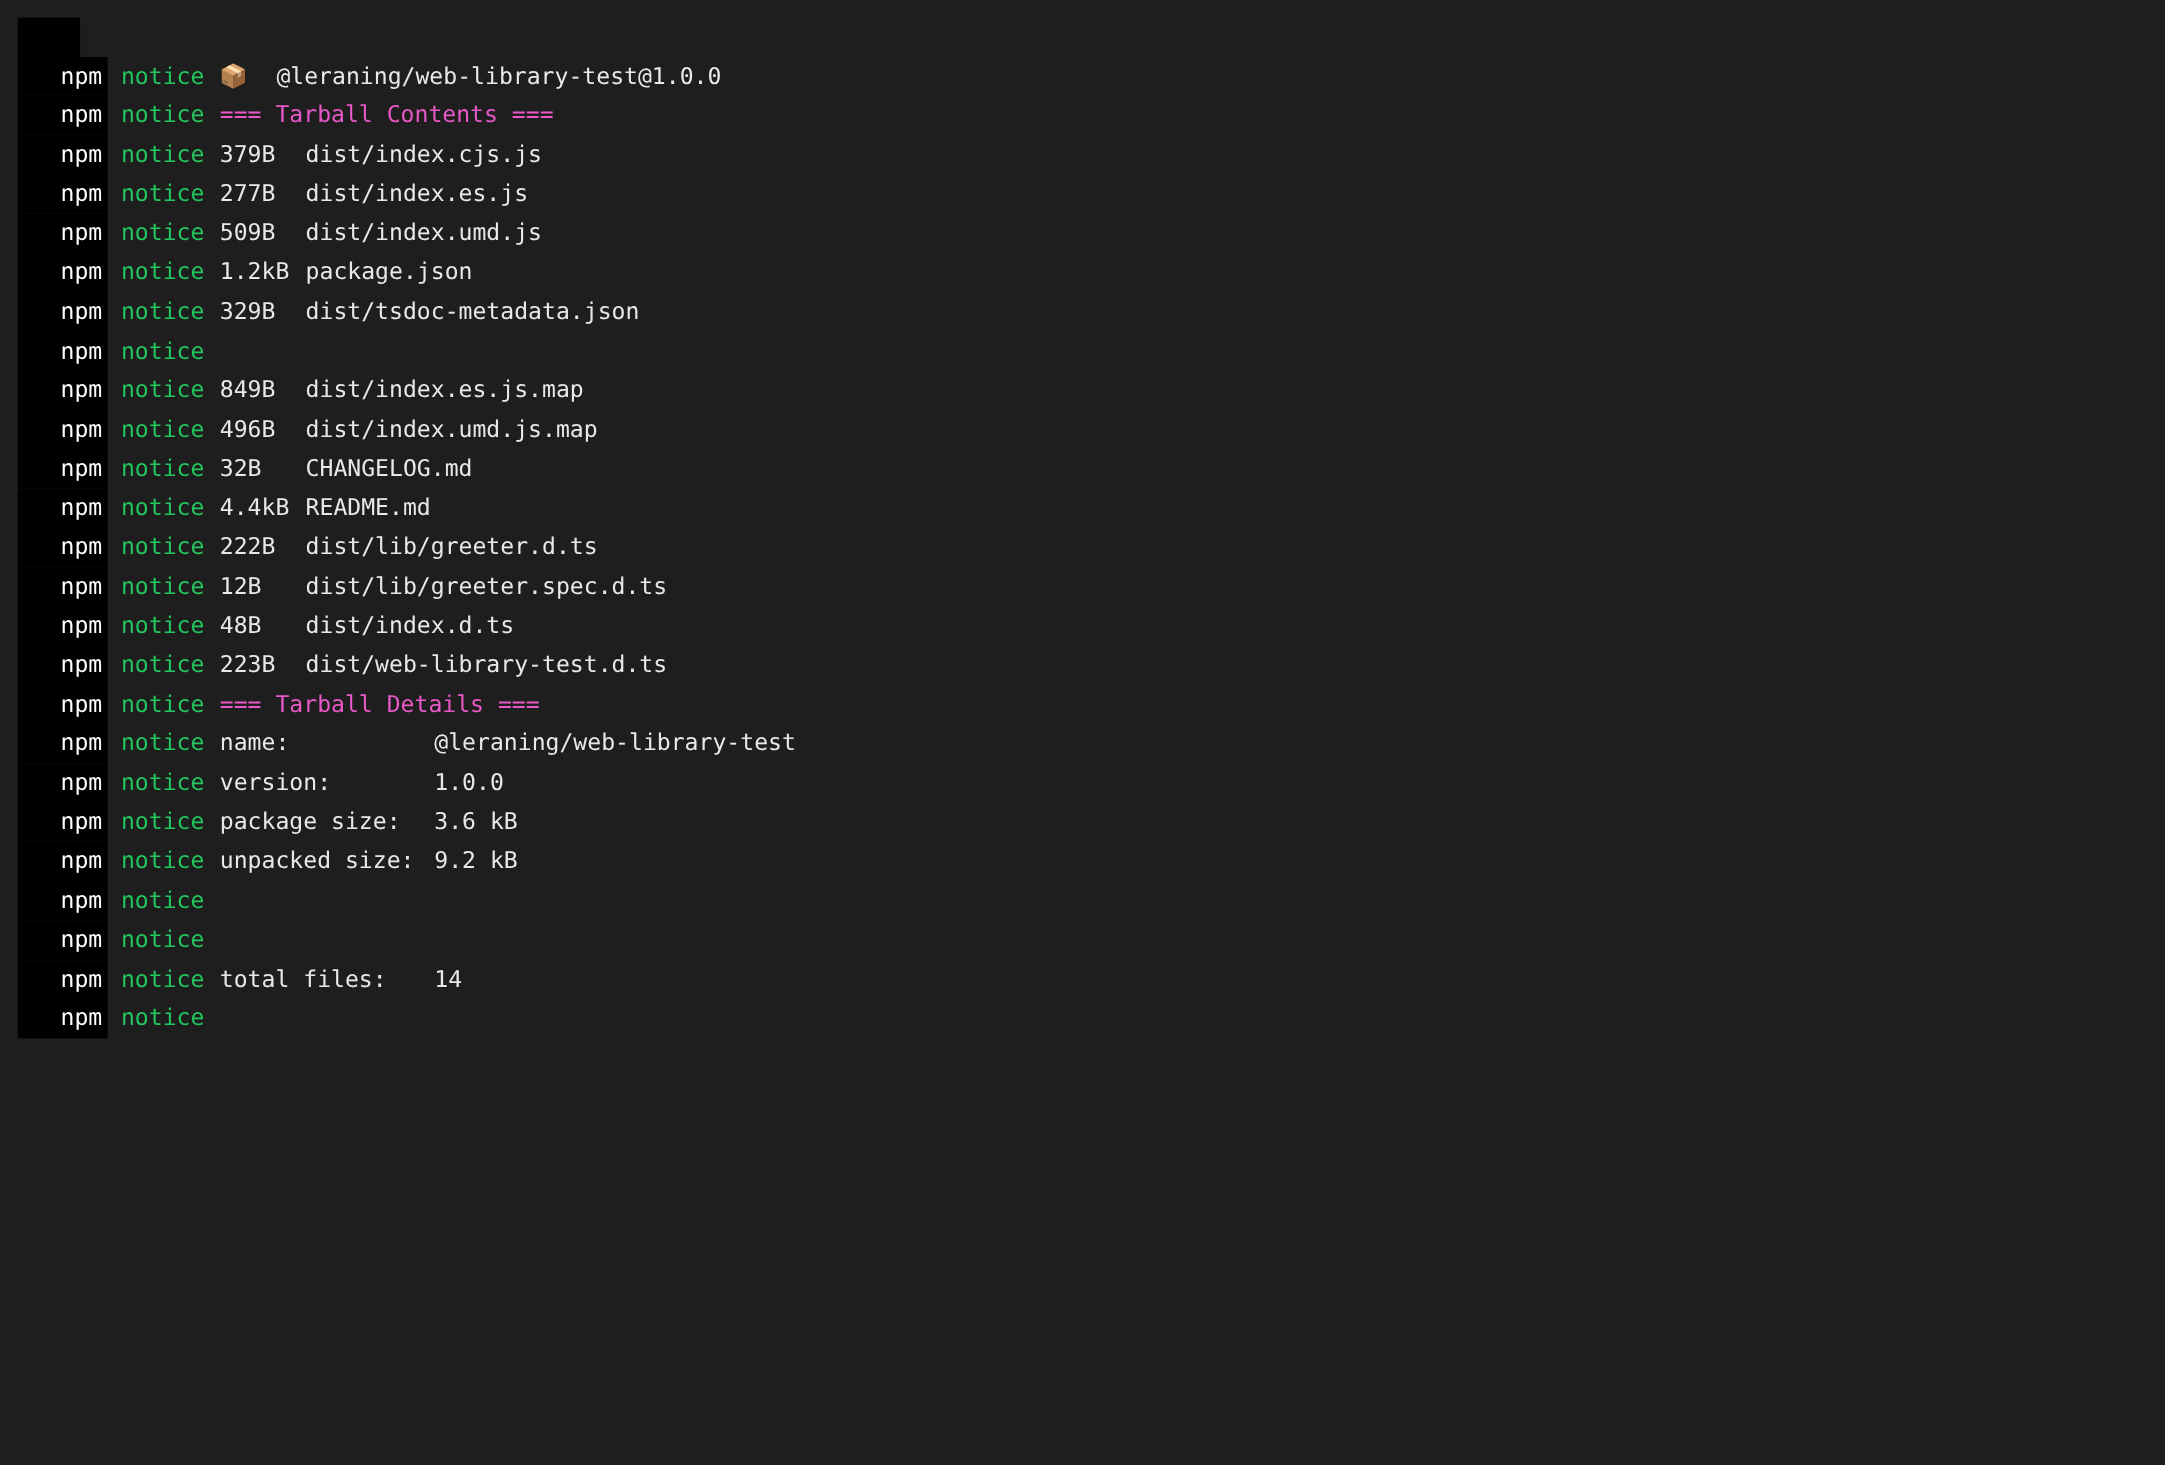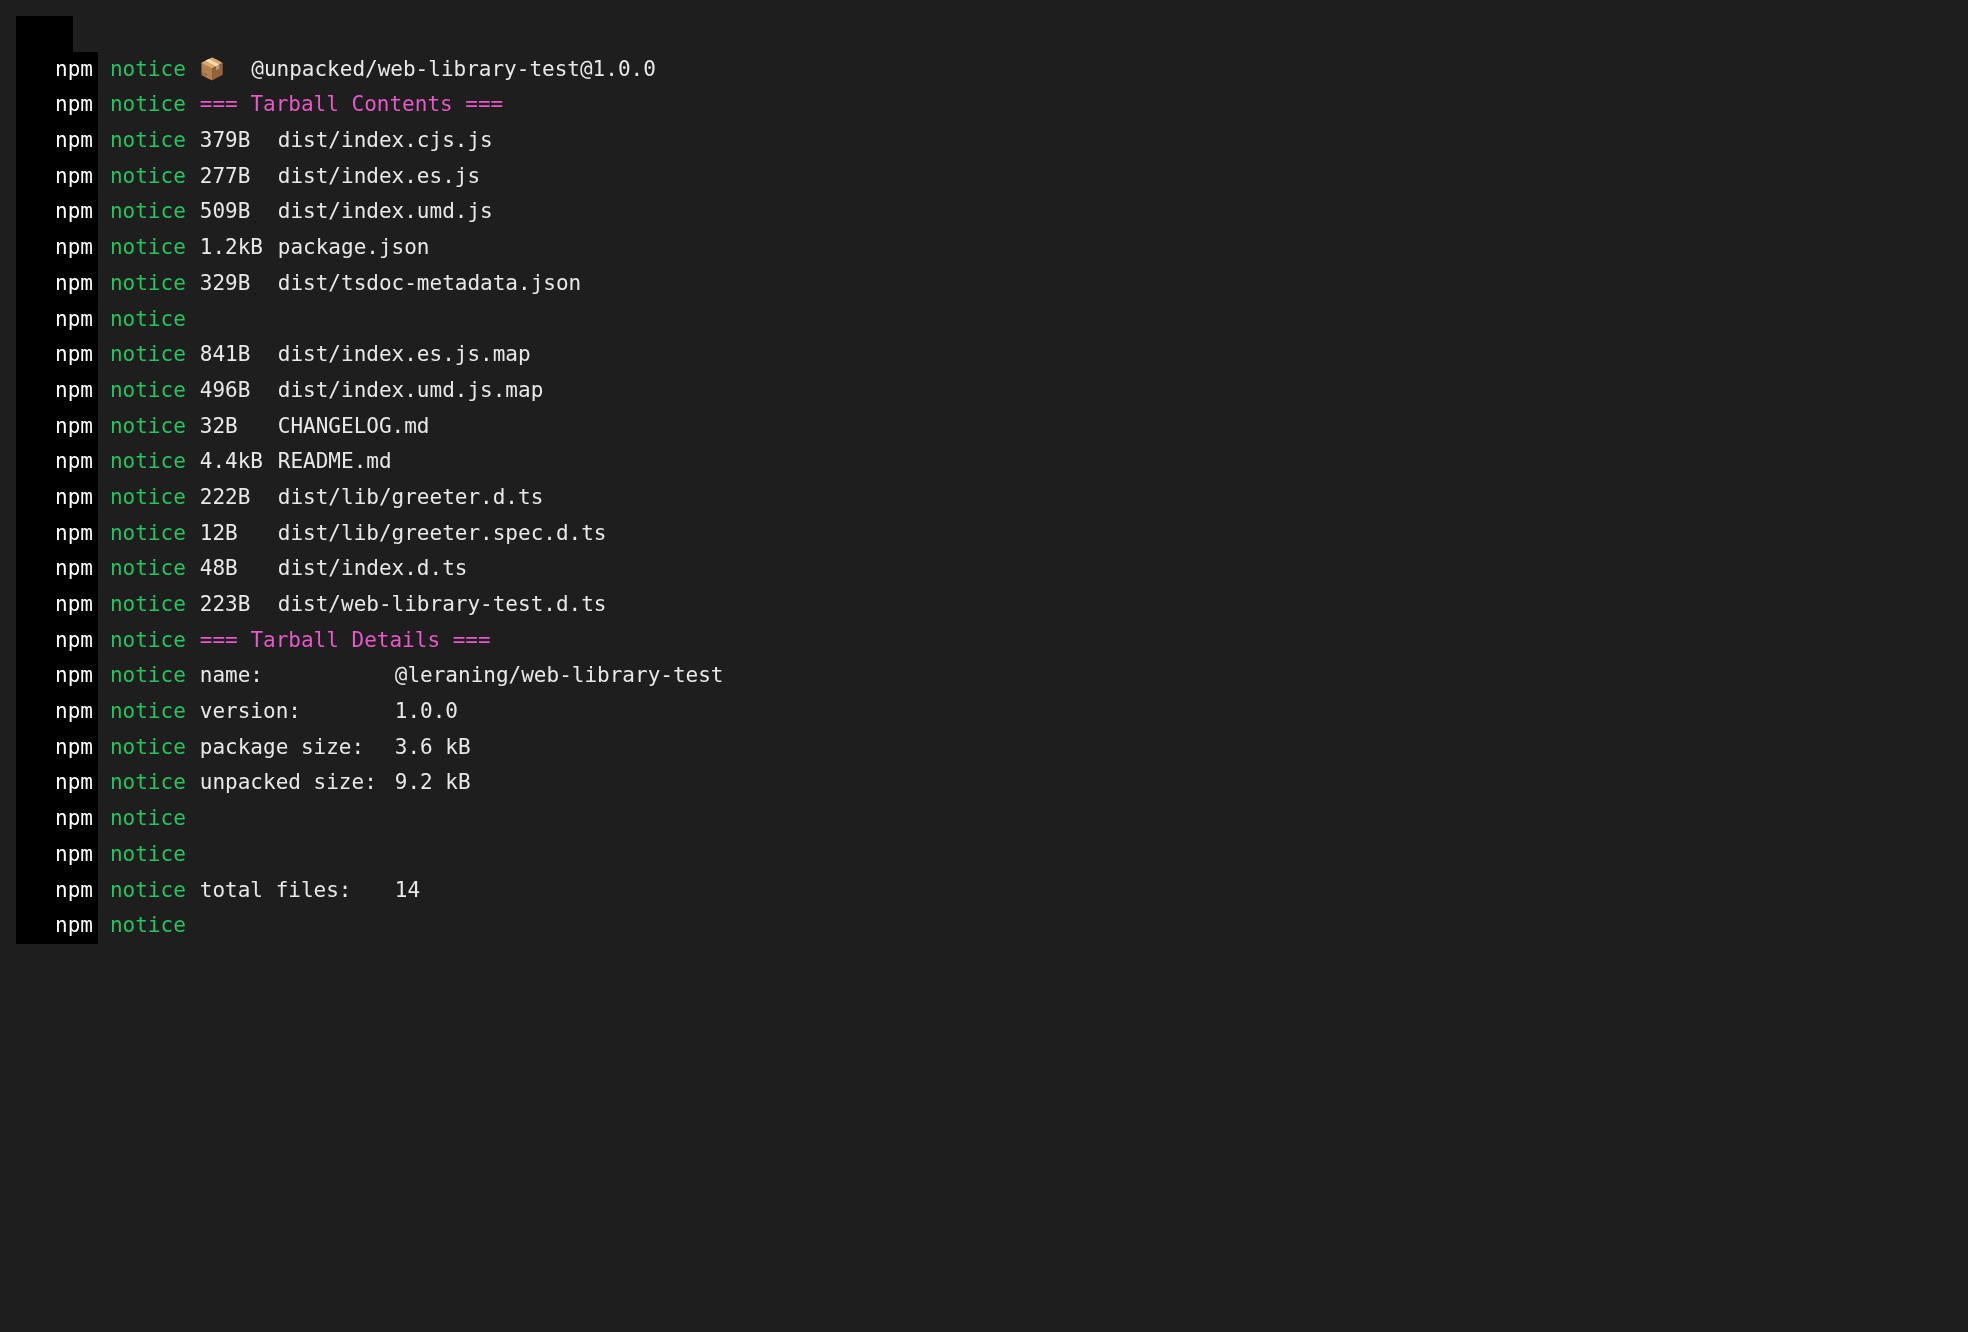--- a/index.html
+++ b/index.html
@@ -73,40 +73,40 @@
     <span class="gap1"></span>
     <span class="notice-col"></span>
   </div>
 
   <div class="line">
     <span class="gutter"></span>
     <span class="npm-col">npm</span>
     <span class="gap1"></span>
     <span class="notice-col">notice</span>
     <span class="gap2"></span>
-    <span class="content"><span>📦</span>  <span>@unpacked/web-library-test@1.0.0</span></span>
+    <span class="content"><span>📦</span>  <span>@leraning/web-library-test@1.0.0</span></span>
   </div>
 
   <div class="line">
     <span class="gutter"></span>
     <span class="npm-col">npm</span>
     <span class="gap1"></span>
     <span class="notice-col">notice</span>
     <span class="gap2"></span>
     <span class="content"><span class="magenta">=== </span><span class="magenta">Tarball Contents</span><span class="magenta"> ===</span></span>
   </div>
 
   <div id="file-lines">
       <div class="line"><span class="gutter"></span><span class="npm-col">npm</span><span class="gap1"></span><span class="notice-col">notice</span><span class="gap2"></span><span class="content"><span class="size-col">379B</span><span>dist/index.cjs.js</span></span></div>
       <div class="line"><span class="gutter"></span><span class="npm-col">npm</span><span class="gap1"></span><span class="notice-col">notice</span><span class="gap2"></span><span class="content"><span class="size-col">277B</span><span>dist/index.es.js</span></span></div>
       <div class="line"><span class="gutter"></span><span class="npm-col">npm</span><span class="gap1"></span><span class="notice-col">notice</span><span class="gap2"></span><span class="content"><span class="size-col">509B</span><span>dist/index.umd.js</span></span></div>
       <div class="line"><span class="gutter"></span><span class="npm-col">npm</span><span class="gap1"></span><span class="notice-col">notice</span><span class="gap2"></span><span class="content"><span class="size-col">1.2kB</span><span>package.json</span></span></div>
       <div class="line"><span class="gutter"></span><span class="npm-col">npm</span><span class="gap1"></span><span class="notice-col">notice</span><span class="gap2"></span><span class="content"><span class="size-col">329B</span><span>dist/tsdoc-metadata.json</span></span></div>
       <div class="line"><span class="gutter"></span><span class="npm-col">npm</span><span class="gap1"></span><span class="notice-col">notice</span><span class="gap2"></span></div>
-      <div class="line"><span class="gutter"></span><span class="npm-col">npm</span><span class="gap1"></span><span class="notice-col">notice</span><span class="gap2"></span><span class="content"><span class="size-col">841B</span><span>dist/index.es.js.map</span></span></div>
+      <div class="line"><span class="gutter"></span><span class="npm-col">npm</span><span class="gap1"></span><span class="notice-col">notice</span><span class="gap2"></span><span class="content"><span class="size-col">849B</span><span>dist/index.es.js.map</span></span></div>
       <div class="line"><span class="gutter"></span><span class="npm-col">npm</span><span class="gap1"></span><span class="notice-col">notice</span><span class="gap2"></span><span class="content"><span class="size-col">496B</span><span>dist/index.umd.js.map</span></span></div>
       <div class="line"><span class="gutter"></span><span class="npm-col">npm</span><span class="gap1"></span><span class="notice-col">notice</span><span class="gap2"></span><span class="content"><span class="size-col">32B</span><span>CHANGELOG.md</span></span></div>
       <div class="line"><span class="gutter"></span><span class="npm-col">npm</span><span class="gap1"></span><span class="notice-col">notice</span><span class="gap2"></span><span class="content"><span class="size-col">4.4kB</span><span>README.md</span></span></div>
       <div class="line"><span class="gutter"></span><span class="npm-col">npm</span><span class="gap1"></span><span class="notice-col">notice</span><span class="gap2"></span><span class="content"><span class="size-col">222B</span><span>dist/lib/greeter.d.ts</span></span></div>
       <div class="line"><span class="gutter"></span><span class="npm-col">npm</span><span class="gap1"></span><span class="notice-col">notice</span><span class="gap2"></span><span class="content"><span class="size-col">12B</span><span>dist/lib/greeter.spec.d.ts</span></span></div>
       <div class="line"><span class="gutter"></span><span class="npm-col">npm</span><span class="gap1"></span><span class="notice-col">notice</span><span class="gap2"></span><span class="content"><span class="size-col">48B</span><span>dist/index.d.ts</span></span></div>
       <div class="line"><span class="gutter"></span><span class="npm-col">npm</span><span class="gap1"></span><span class="notice-col">notice</span><span class="gap2"></span><span class="content"><span class="size-col">223B</span><span>dist/web-library-test.d.ts</span></span></div>
     </div>
 
   <div class="line">

